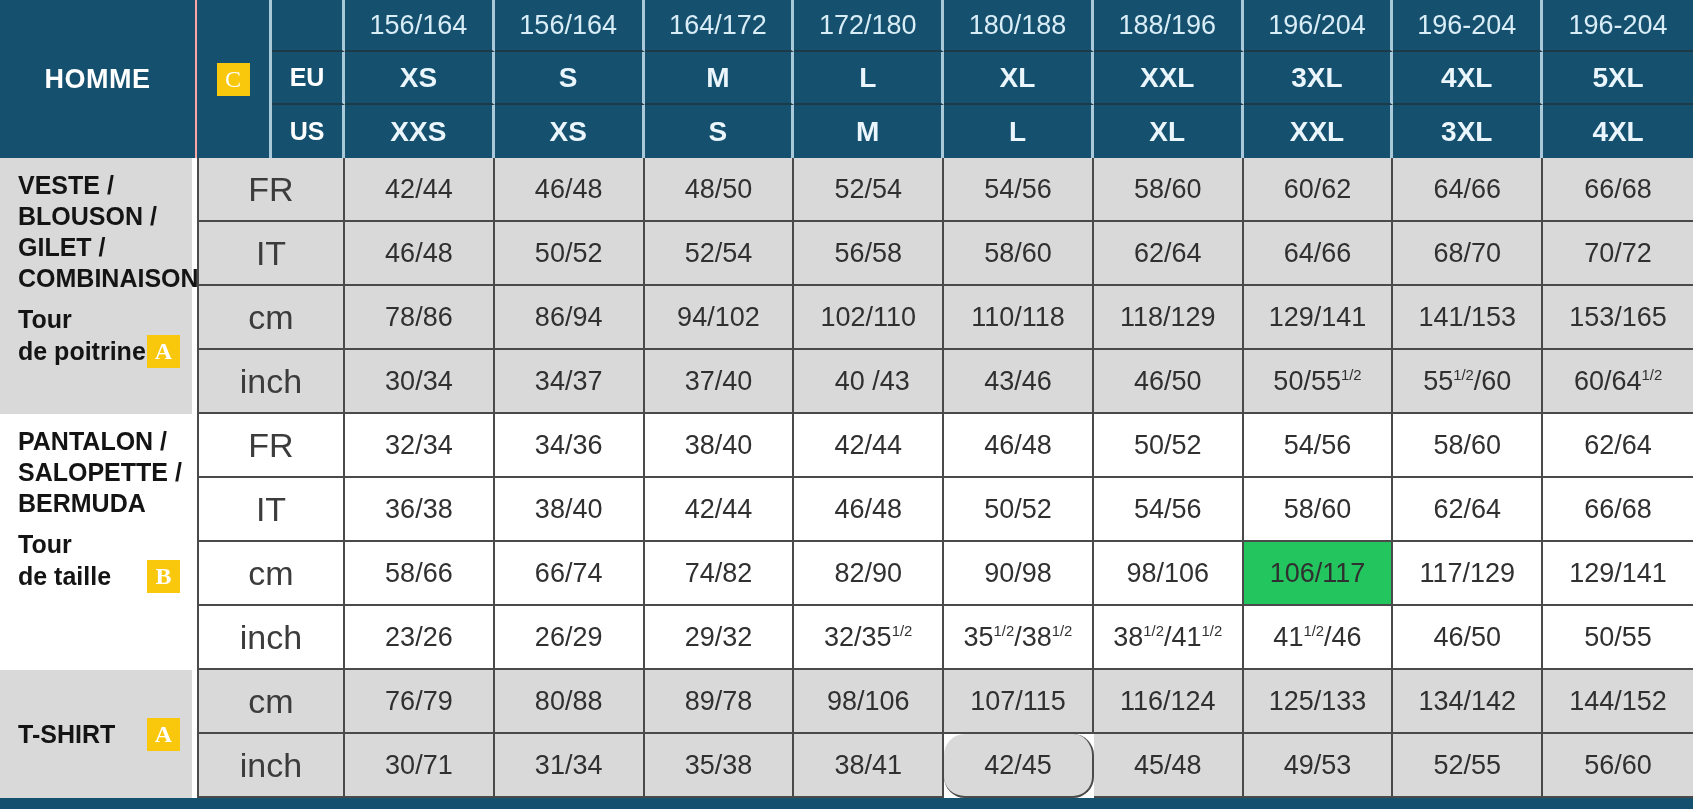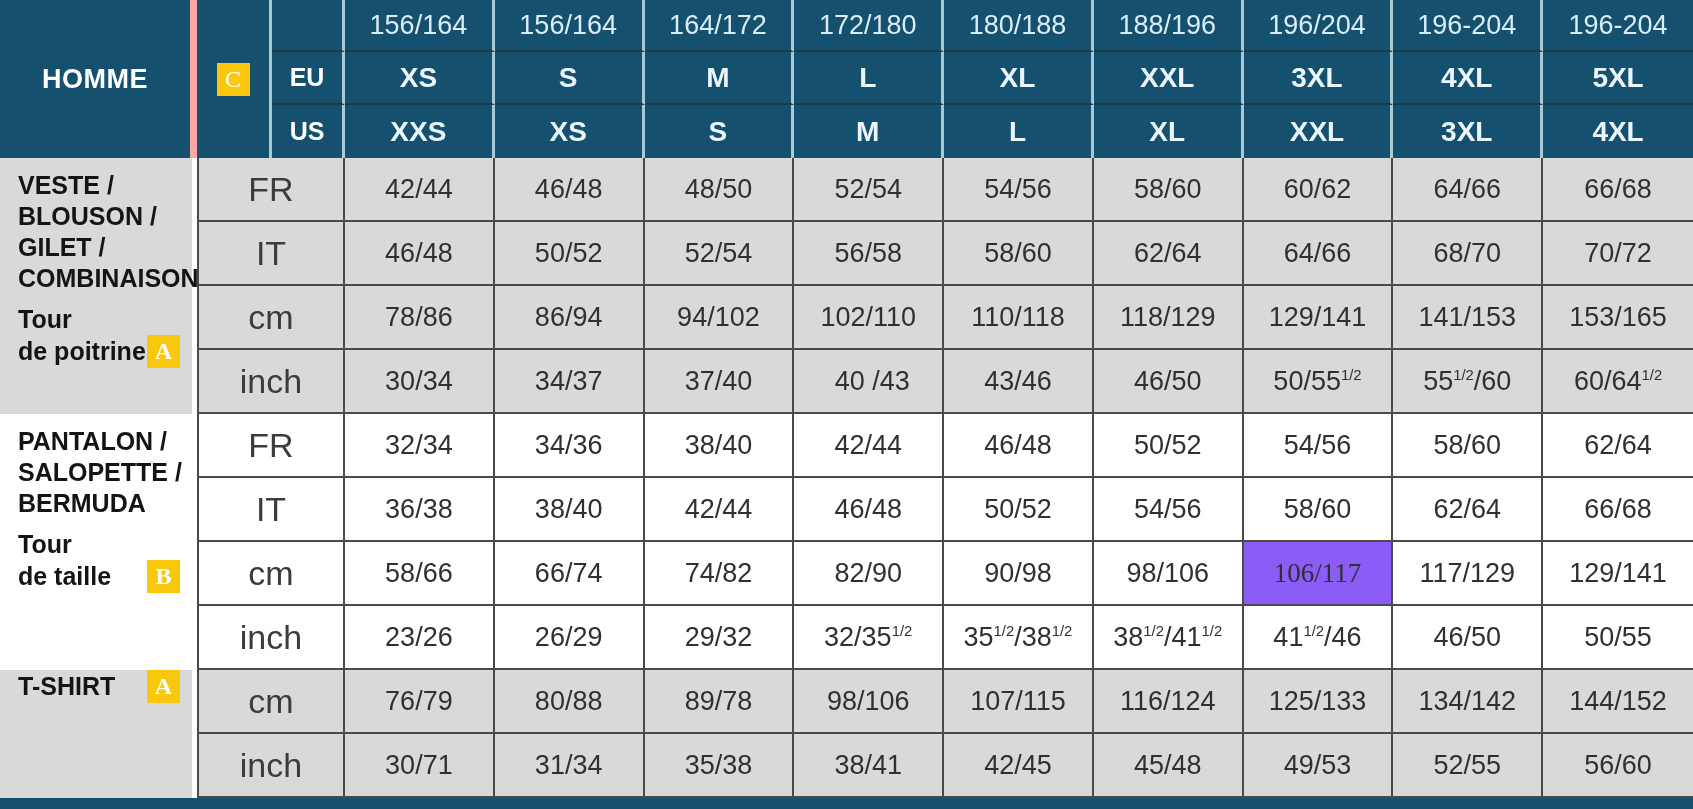--- a/index.html
+++ b/index.html
@@ -16,21 +16,21 @@
   thead th{
     background:#15506f;padding:0;margin:12px;
     text-align:center;vertical-align:middle;
     font-weight:400;
   }
   tr.hrow-1{height:52px;}
   tr.hrow-2{height:53px;}
   tr.hrow-3{height:53px;}
   .homme-th{
     font-size:27px;font-weight:700;color:#ffffff;
-    border-right:7px solid #fca5a5;letter-spacing:.5px;
+    border-right:2px solid #fca5a5;letter-spacing:.5px;
   }
   .c-th{border-right:3px solid #a9c9d8;}
   .blank-th{border-right:3px solid #a9c9d8;border-bottom:2px solid #1d3a49;}
   .rowlabel-th{
     font-size:25px;font-weight:700;color:#ffffff;
     border-right:3px solid #a9c9d8;
   }
   .rowlabel-th.eu{border-bottom:2px solid #1d3a49;}
   .th-height{
     font-size:27px;font-weight:400;color:#d9edf7;
@@ -59,21 +59,21 @@
   }
   td.label-td{
     border:none;border-right:5px solid #ffffff;
     text-align:left;vertical-align:top;
   }
   .label-inner{
     display:flex;flex-direction:column;justify-content:flex-start;
     box-sizing:border-box;height:100%;
     padding:12px 12px 0 18px;
   }
-  .label-inner.centered{justify-content:flex-start;padding-top:0;}
+  .label-inner.centered{justify-content:center;padding-top:0;}
   .sec-line{
     font-size:25px;font-weight:700;color:#141414;line-height:31px;
     white-space:nowrap;
   }
   .sub-first{margin-top:10px;}
   .line-badge{
     display:flex;justify-content:space-between;align-items:center;
   }
   .badge{
     width:33px;height:33px;flex:0 0 33px;
@@ -236,21 +236,21 @@
           <td class="value-td" style="background: rgb(255, 255, 255);">66/68</td>
         </tr>
         <tr>
           <td class="unit-td" colspan="2" style="background: rgb(255, 255, 255);">cm</td>
           <td class="value-td" style="background: rgb(255, 255, 255);">58/66</td>
           <td class="value-td" style="background: rgb(255, 255, 255);">66/74</td>
           <td class="value-td" style="background: rgb(255, 255, 255);">74/82</td>
           <td class="value-td" style="background: rgb(255, 255, 255);">82/90</td>
           <td class="value-td" style="background: rgb(255, 255, 255);">90/98</td>
           <td class="value-td" style="background: rgb(255, 255, 255);">98/106</td>
-          <td class="value-td" style="background: #8b5cf6; font-family: Liberation Serif, serif;">106/117</td>
+          <td class="value-td" style="background: #22c55e;">106/117</td>
           <td class="value-td" style="background: rgb(255, 255, 255);">117/129</td>
           <td class="value-td" style="background: rgb(255, 255, 255);">129/141</td>
         </tr>
         <tr>
           <td class="unit-td" colspan="2" style="background: rgb(255, 255, 255);">inch</td>
           <td class="value-td" style="background: rgb(255, 255, 255);">23/26</td>
           <td class="value-td" style="background: rgb(255, 255, 255); margin-left: 16px;">26/29</td>
           <td class="value-td" style="background: rgb(255, 255, 255);">29/32</td>
           <td class="value-td" style="background: rgb(255, 255, 255);">32/35<sup>1/2</sup></td>
           <td class="value-td" style="background: rgb(255, 255, 255);">35<sup>1/2</sup>/38<sup>1/2</sup></td>
@@ -278,21 +278,21 @@
           <td class="value-td" style="background: rgb(217, 217, 217);">125/133</td>
           <td class="value-td" style="background: rgb(217, 217, 217);">134/142</td>
           <td class="value-td" style="background: rgb(217, 217, 217);">144/152</td>
         </tr>
         <tr>
           <td class="unit-td" colspan="2" style="background: rgb(217, 217, 217);">inch</td>
           <td class="value-td" style="background: rgb(217, 217, 217);">30/71</td>
           <td class="value-td" style="background: rgb(217, 217, 217);">31/34</td>
           <td class="value-td" style="background: rgb(217, 217, 217);">35/38</td>
           <td class="value-td" style="background: rgb(217, 217, 217);">38/41</td>
-          <td class="value-td" style="background: rgb(217, 217, 217);">42/45</td>
+          <td class="value-td" style="background: rgb(217, 217, 217); border-radius: 21px;">42/45</td>
           <td class="value-td" style="background: rgb(217, 217, 217);">45/48</td>
           <td class="value-td" style="background: rgb(217, 217, 217);">49/53</td>
           <td class="value-td" style="background: rgb(217, 217, 217);">52/55</td>
           <td class="value-td" style="background: rgb(217, 217, 217);">56/60</td>
         </tr>
       </tbody>
   </table>
   <div class="bottom-bar"></div>
 </div>
 

